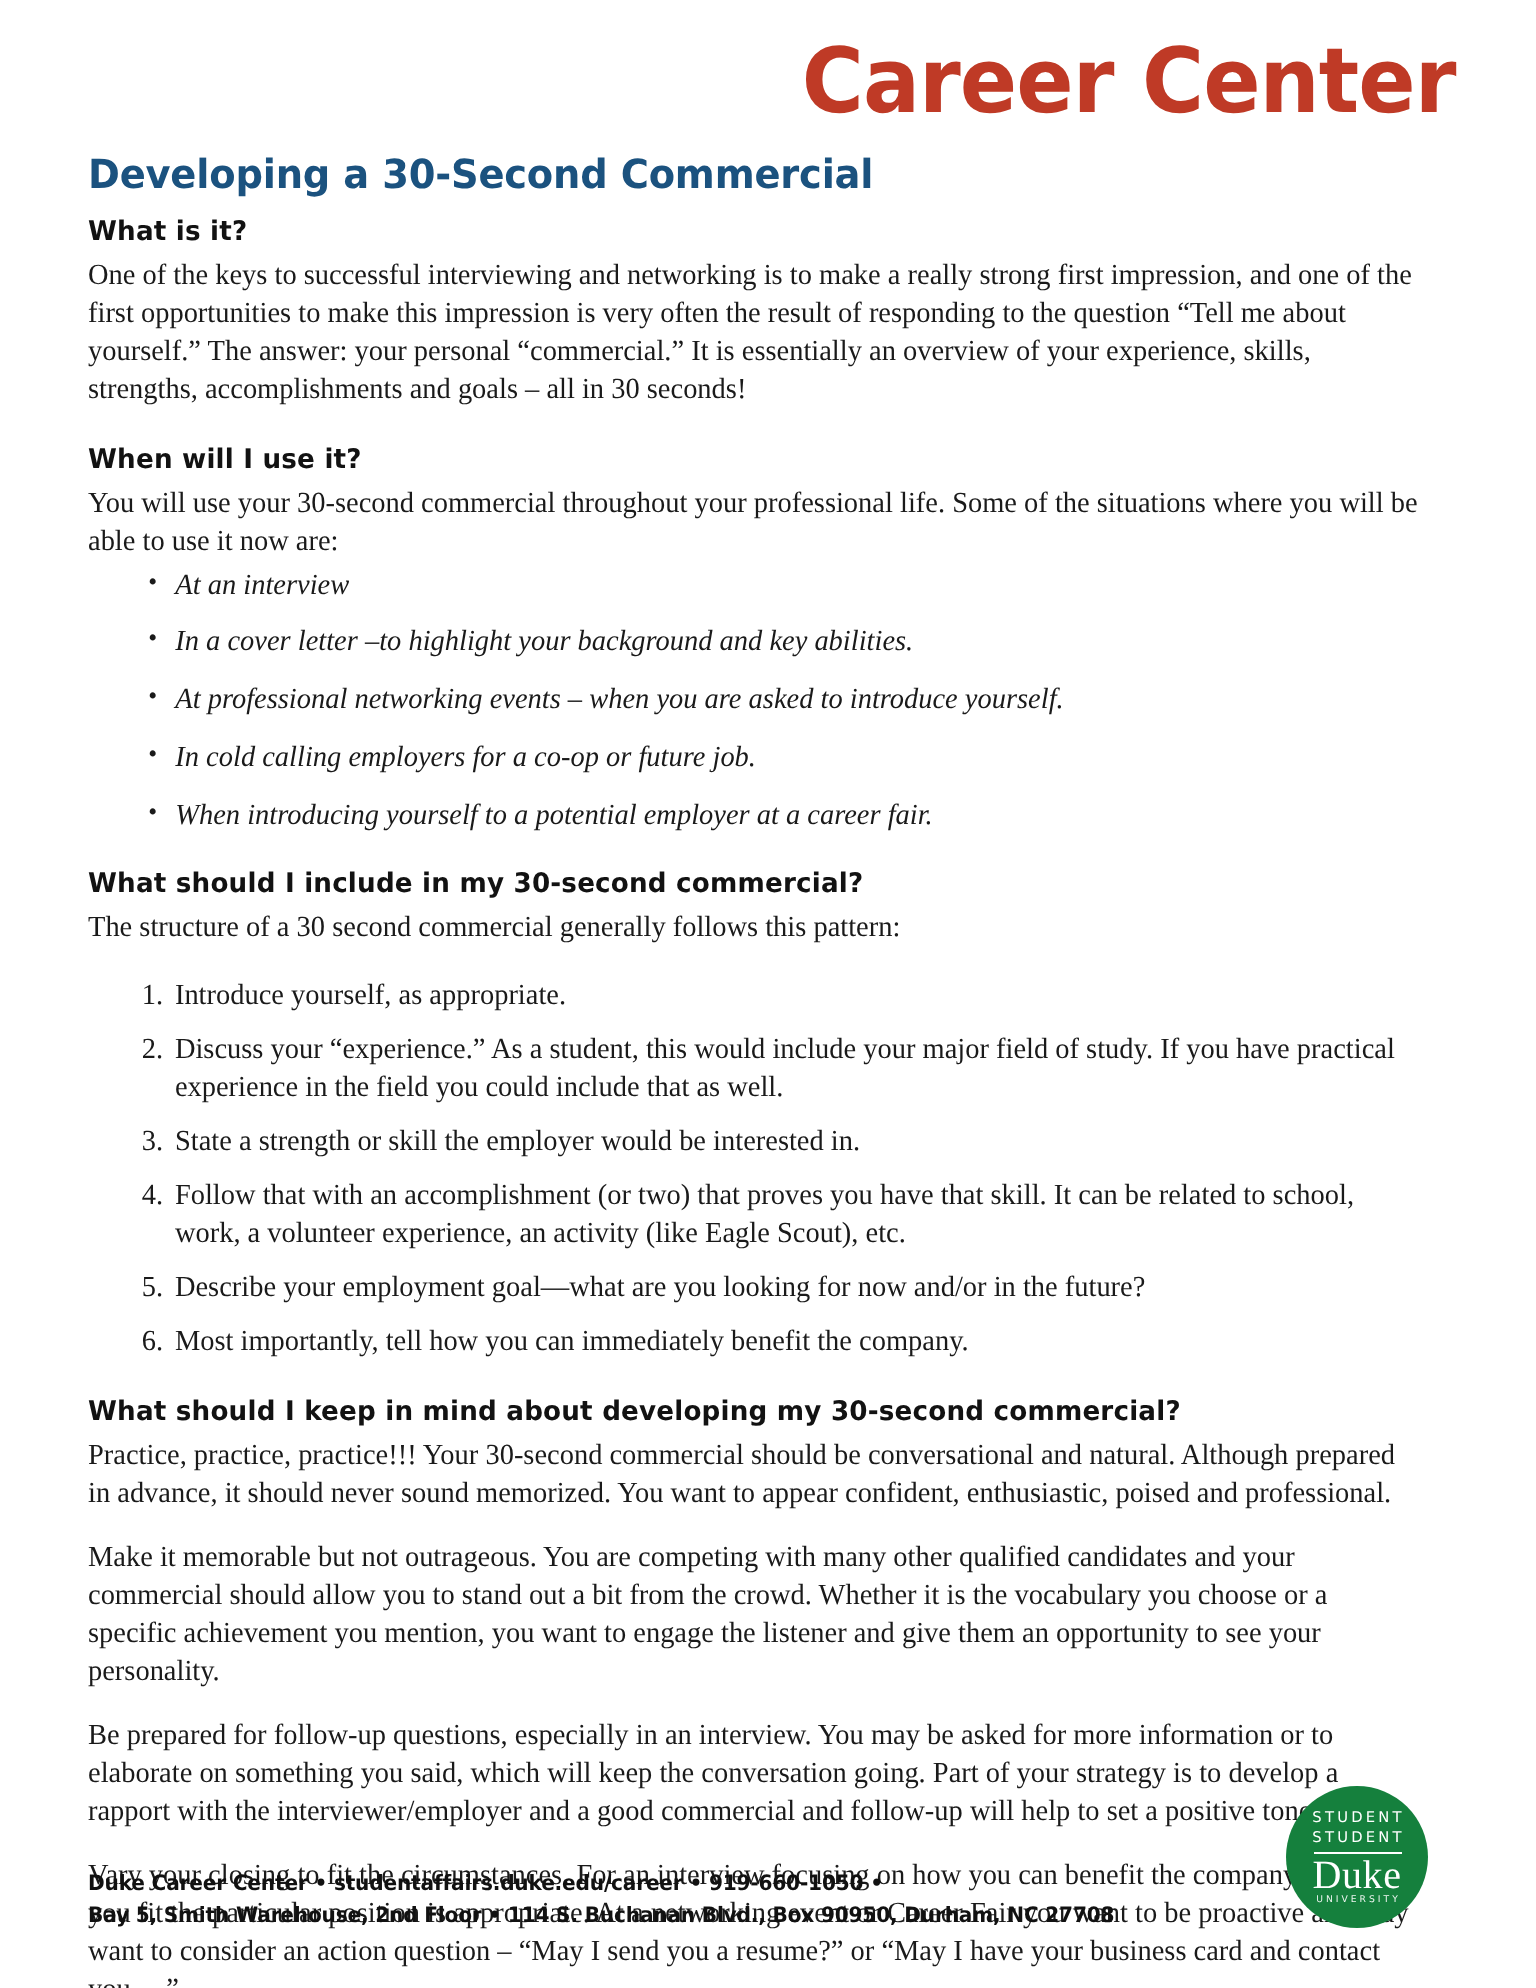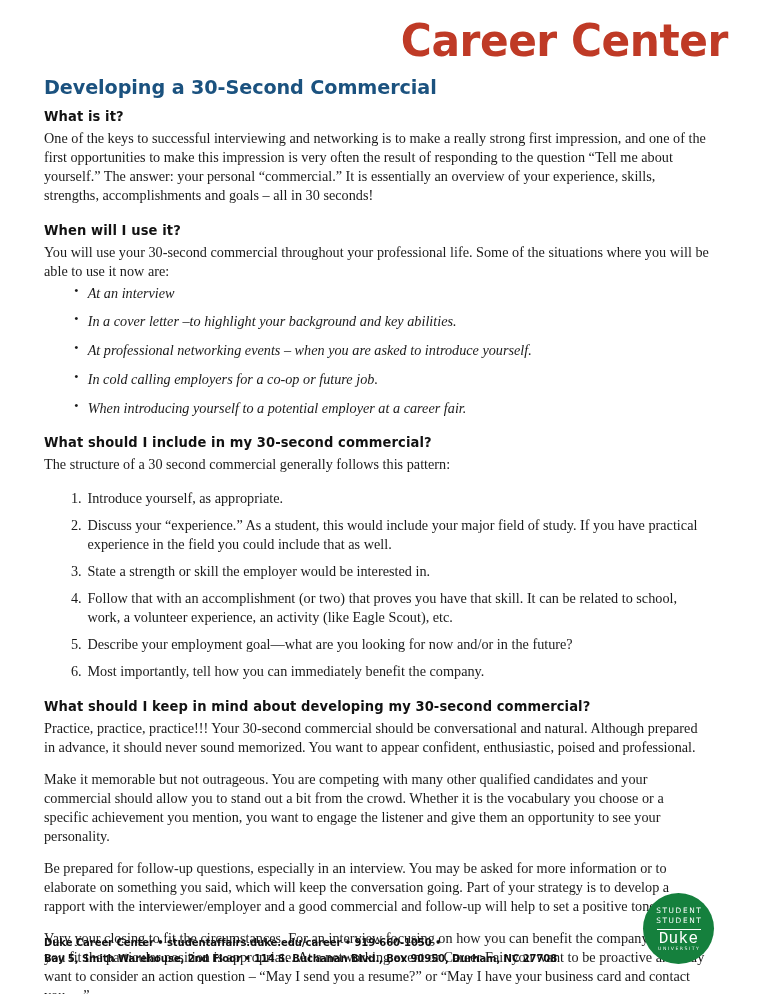--- a/index.html
+++ b/index.html
@@ -172,22 +172,22 @@
     text-indent: 1.6px;
     margin-bottom: 2px;
   }
   .logo-rule {
     width: 44px;
     height: 1px;
     background: #ffffff;
     margin: 1px 0 1px 0;
   }
   .logo-duke {
-    font-family: Liberation Mono, monospace;
-    font-size: 16px;
+    font-family: Liberation Serif, serif;
+    font-size: 20px;
     line-height: 1.05;
     letter-spacing: 0.3px;
   }
   .logo-university {
     font-family: "DejaVu Sans", sans-serif;
     font-size: 4.6px;
     letter-spacing: 1.5px;
     text-indent: 1.5px;
     opacity: 0.92;
     margin-top: -1px;

